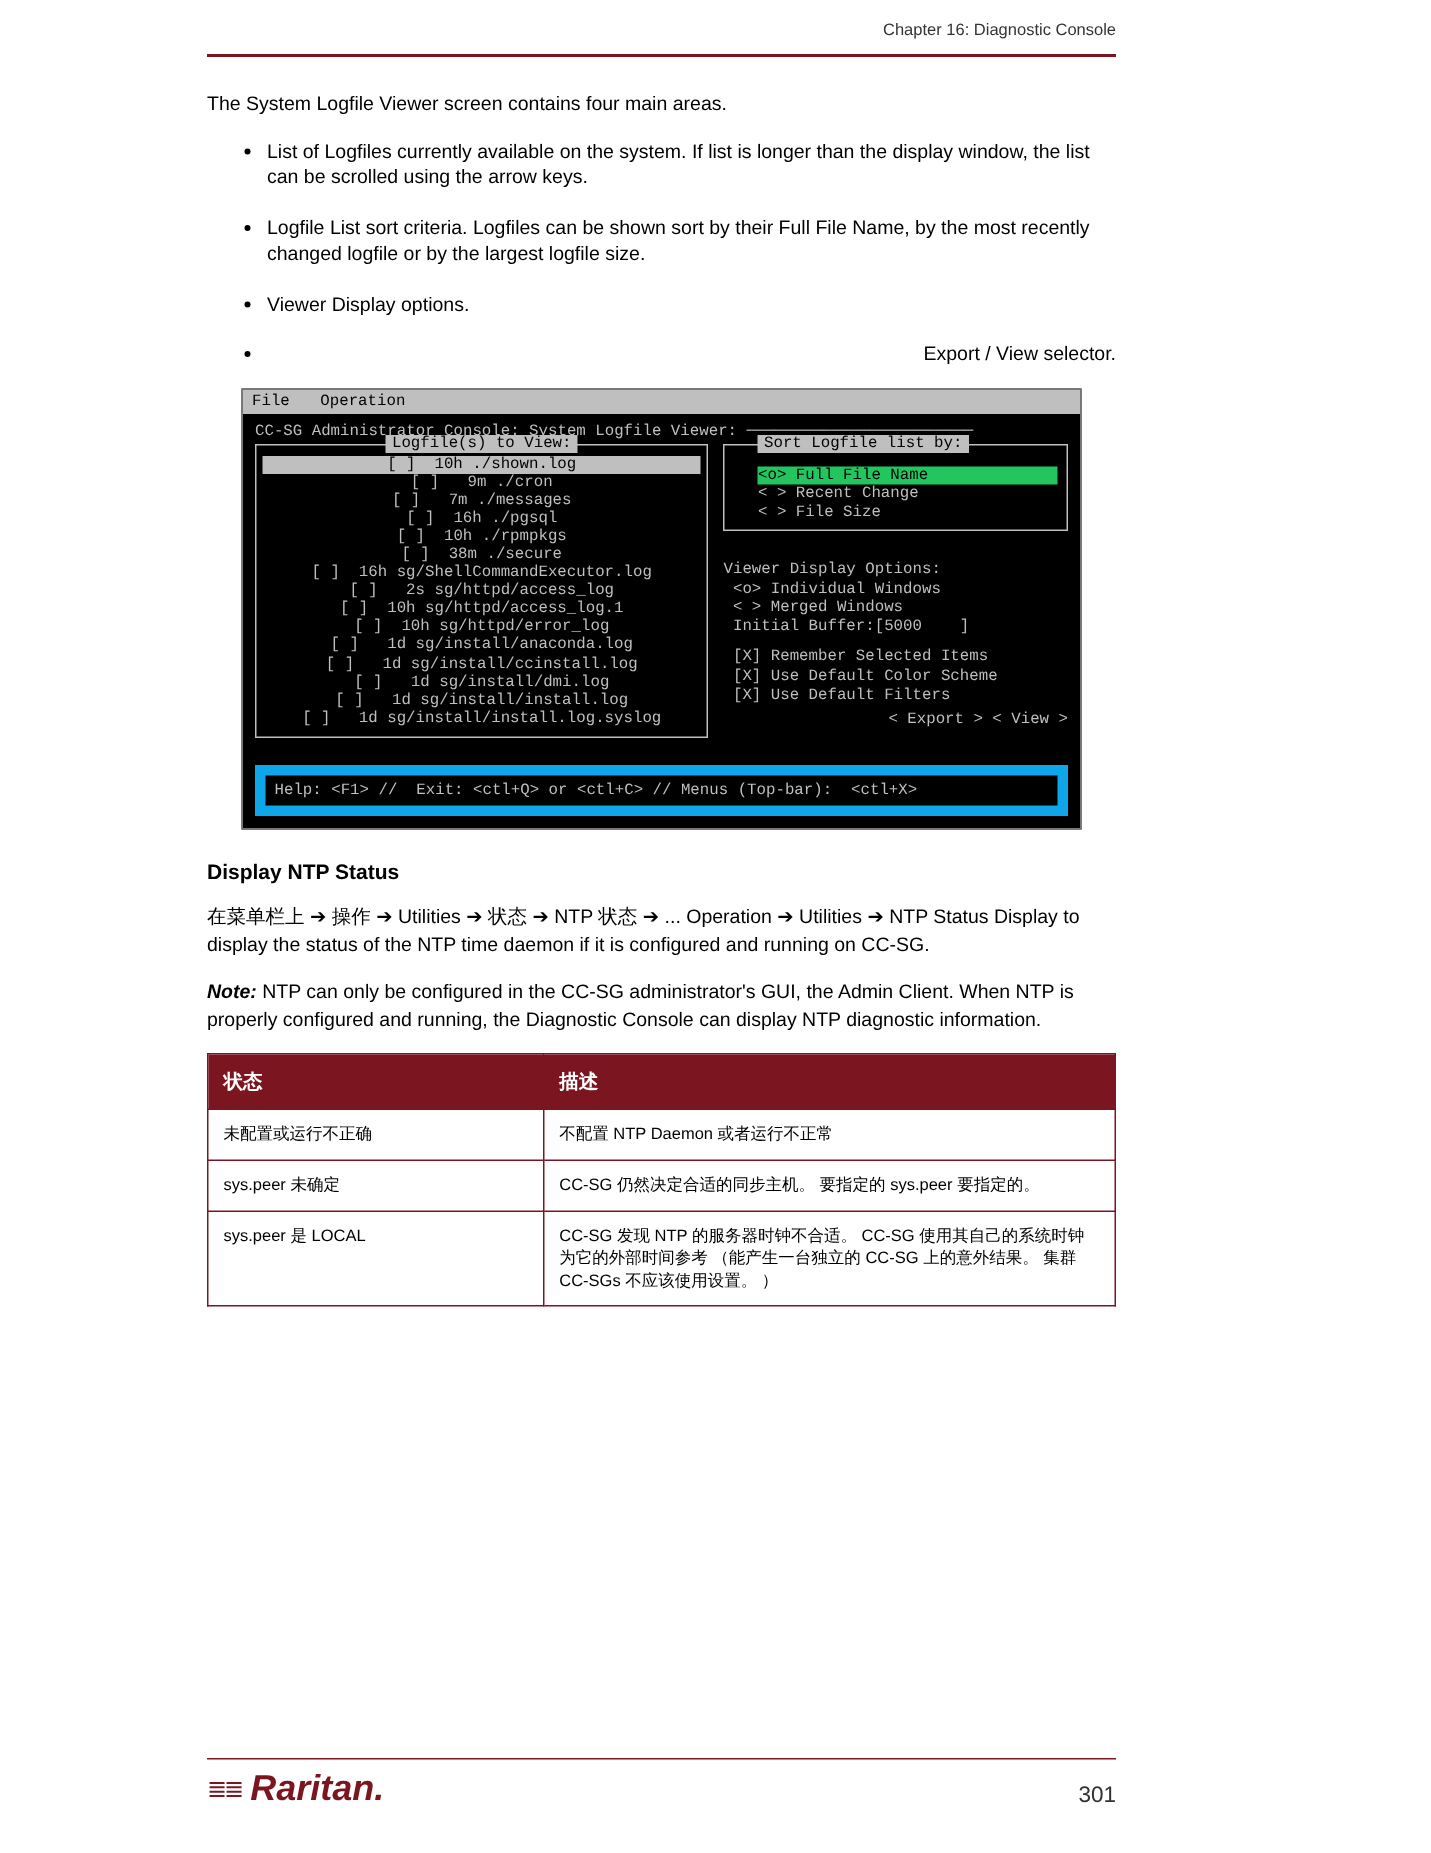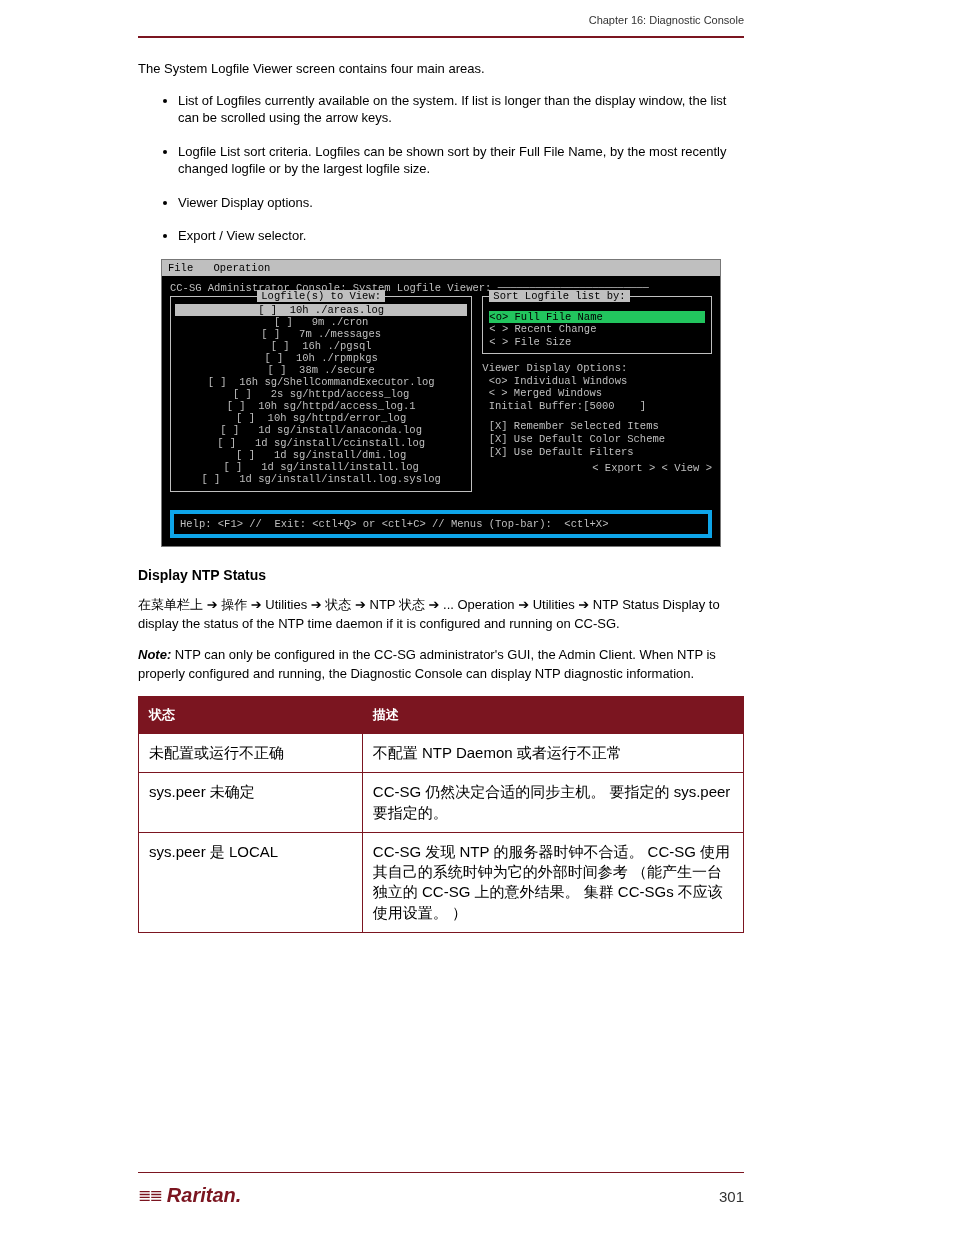--- a/index.html
+++ b/index.html
@@ -3,52 +3,52 @@
 <meta charset="utf-8">
 <style>
   @page { size: 954px 1235px; margin: 0; }
   html, body { margin: 0; padding: 0; font-family: Arial, Helvetica, sans-serif; font-size: 13px; color: #000; background: #fff; }
   .page { width: 882px; height: 1235px; position: relative; box-sizing: border-box; padding: 28px 138px 0 138px; }
   .rule { border: 0; border-top: 2px solid #7b1520; margin: 8px 0 22px 0; }
   .header-right { position: absolute; top: 14px; right: 138px; font-size: 11px; color: #333; }
   .intro { margin: 0 0 14px 0; line-height: 1.35; }
   ul.bullets { margin: 0 0 14px 40px; padding: 0; }
   ul.bullets li { margin-bottom: 16px; line-height: 1.35; }
-  ul.bullets li:last-child { margin-bottom: 10px; }
+  ul.bullets li:last-child { margin-bottom: 10px; text-align: right; }
   .screenshot-wrap { text-align: center; margin: 10px 0 20px 0; }
   .term { display: inline-block; background: #000; width: 560px; text-align: left; font-family: "Courier New", monospace; font-size: 10.5px; color: #bfbfbf; border: 1px solid #777; box-sizing: border-box; }
   .term-menu { background: #bfbfbf; color: #000; padding: 2px 6px; }
   .term-menu span { margin-right: 14px; }
   .term-body { padding: 6px 8px 8px 8px; position: relative; }
   .term-title { margin: 0 0 2px 0; white-space: pre; }
   .term-cols { display: flex; }
   .term-left { width: 56%; border: 1px solid #bfbfbf; padding: 2px 4px 6px 4px; position: relative; text-align: center; }
   .term-legend { position: relative; top: -9px; background: #bfbfbf; color: #000; display: inline-block; padding: 0 4px; font-size: 10.5px; }
   .term-rows { margin-top: -7px; }
   .term-row { white-space: pre; line-height: 1.15; }
   .term-row.sel { background: #bfbfbf; color: #000; }
   .term-right { width: 44%; padding-left: 10px; }
-  .rt-box { border: 1px solid #bfbfbf; padding: 2px 6px 4px 6px; margin-bottom: 8px; position: relative; }
+  .rt-box { border: 1px solid #bfbfbf; padding: 2px 6px 4px 22px; margin-bottom: 20px; position: relative; }
   .rt-box .term-legend { background: #bfbfbf; color: #000; }
   .rt-line { line-height: 1.2; white-space: pre; }
   .rt-line.sel { background: #22c55e; color: #000; }
   .rt-sec-title { color: #bfbfbf; margin-top: 4px; margin-bottom: 1px; }
   .term-btns { text-align: right; margin-top: 4px; white-space: pre; }
-  .term-help { border: 4px solid #0ea5e9; margin: 10px 8px 8px 8px; padding: 4px 6px; font-size: 10.5px; white-space: pre; }
+  .term-help { border: 7px solid #0ea5e9; margin: 10px 8px 8px 8px; padding: 4px 6px; font-size: 10.5px; white-space: pre; }
   h3.section { font-size: 14px; color: #000; margin: 16px 0 10px 0; font-weight: bold; }
   .para { line-height: 1.45; margin-bottom: 12px; }
   .arrow { font-family: "Arial Unicode MS", Arial, sans-serif; }
   .note-label { font-weight: bold; font-style: italic; }
   table.ntp { width: 100%; border-collapse: collapse; margin-top: 6px; border: 1px solid #7b1520; }
   table.ntp th { background: #7b1520; color: #fff; text-align: left; font-weight: bold; font-size: 13px; padding: 9px 10px; border: 1px solid #7b1520; }
-  table.ntp td { border: 1px solid #7b1520; padding: 9px 10px; vertical-align: top; font-size: 15px; line-height: 1.35; }
+  table.ntp td { border: 1px solid #7b1520; padding: 9px 10px; vertical-align: top; font-size: 11px; line-height: 1.35; }
   .footer-rule { position: absolute; left: 138px; right: 138px; bottom: 62px; border-top: 1px solid #7b1520; }
   .footer-logo { position: absolute; left: 138px; bottom: 28px; display: flex; align-items: center; gap: 6px; }
   .footer-logo .bars { color: #7b1520; font-size: 16px; letter-spacing: -2px; }
-  .footer-logo .word { color: #7b1520; font-weight: bold; font-size: 20px; font-style: italic; }
+  .footer-logo .word { color: #7b1520; font-weight: bold; font-size: 24px; font-style: italic; }
   .footer-page { position: absolute; right: 138px; bottom: 30px; font-size: 15px; color: #333; }
 </style>
 </head>
 <body>
 <div class="page">
   <div class="header-right">Chapter 16: Diagnostic Console</div>
   <hr class="rule">
 
   <p class="intro">The System Logfile Viewer screen contains four main areas.</p>
 
@@ -64,21 +64,21 @@
       <div class="term-menu">
         <span>File</span>
         <span>Operation</span>
       </div>
       <div class="term-body">
         <div class="term-title">CC-SG Administrator Console: System Logfile Viewer: ────────────────────────</div>
         <div class="term-cols">
           <div class="term-left">
             <span class="term-legend"> Logfile(s) to View: </span>
             <div class="term-rows">
-              <div class="term-row sel">[ ]  10h ./areas.log</div>
+              <div class="term-row sel">[ ]  10h ./shown.log</div>
               <div class="term-row">[ ]   9m ./cron</div>
               <div class="term-row">[ ]   7m ./messages</div>
               <div class="term-row">[ ]  16h ./pgsql</div>
               <div class="term-row">[ ]  10h ./rpmpkgs</div>
               <div class="term-row">[ ]  38m ./secure</div>
               <div class="term-row">[ ]  16h sg/ShellCommandExecutor.log</div>
               <div class="term-row">[ ]   2s sg/httpd/access_log</div>
               <div class="term-row">[ ]  10h sg/httpd/access_log.1</div>
               <div class="term-row">[ ]  10h sg/httpd/error_log</div>
               <div class="term-row">[ ]   1d sg/install/anaconda.log</div>

